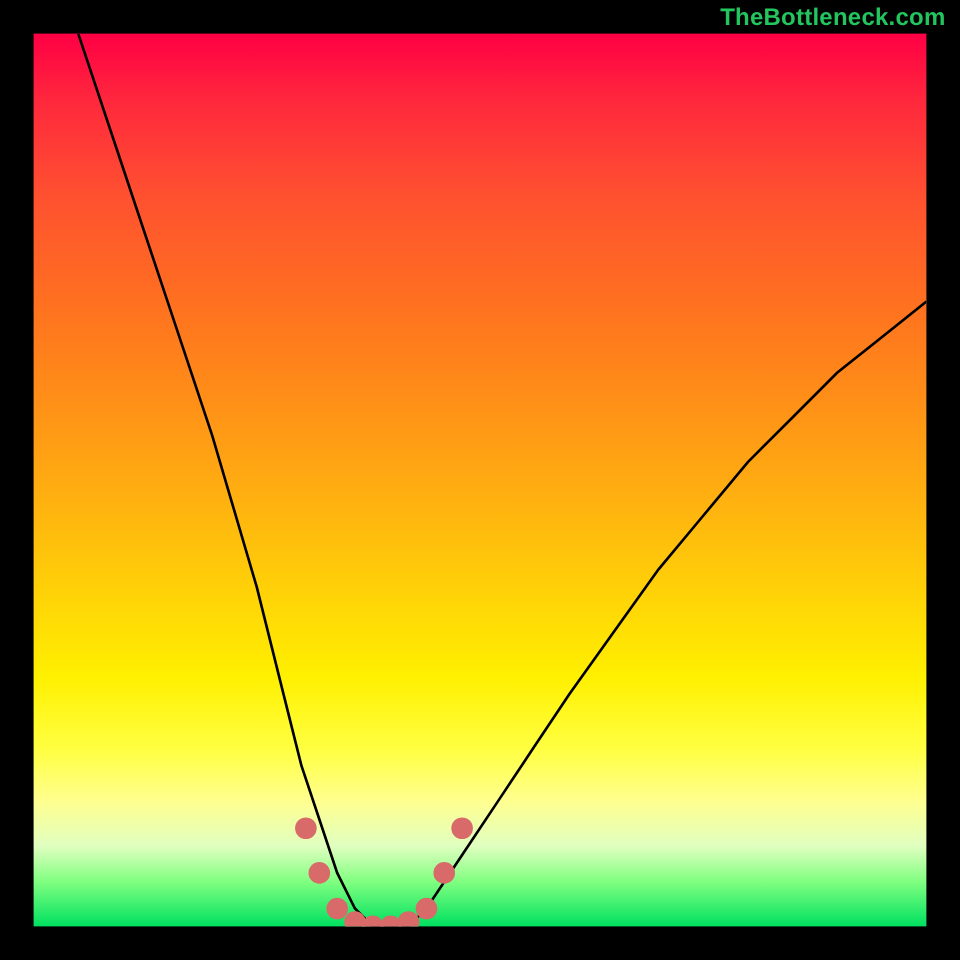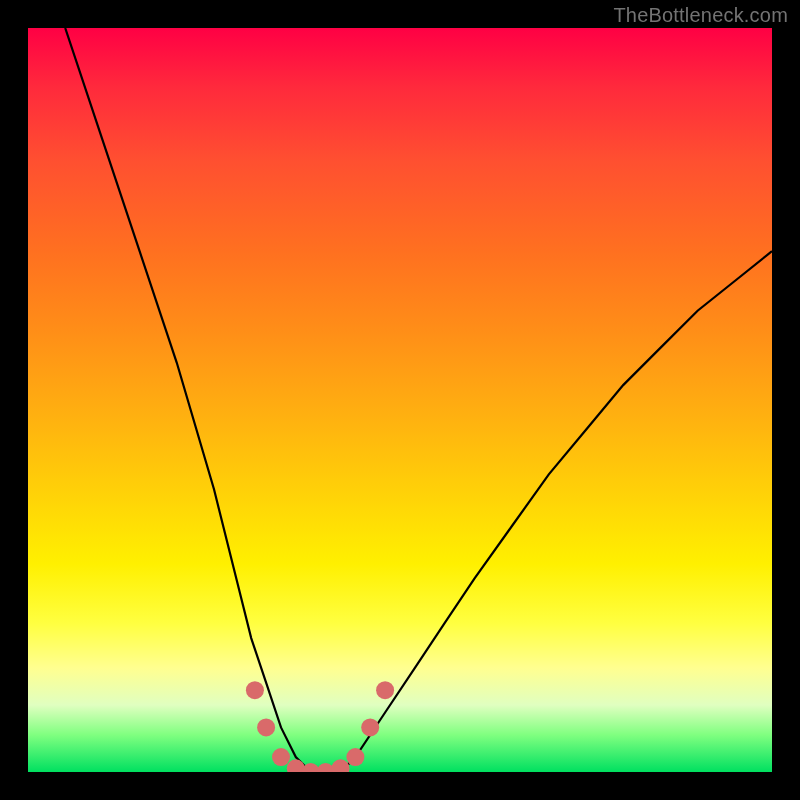--- a/index.html
+++ b/index.html
@@ -8,23 +8,23 @@
     height: 800px;
     background: #000;
     position: relative;
     font-family: Arial, sans-serif;
     overflow: hidden;
   }
   .watermark {
     position: absolute;
     top: 4px;
     right: 12px;
-    color: #737373;
+    color: #22c55e;
     font-size: 20px;
-    font-weight: 400;
+    font-weight: 700;
     z-index: 10;
     letter-spacing: 0.2px;
   }
   .chart-area {
     position: absolute;
     left: 28px;
     top: 28px;
     width: 744px;
     height: 744px;
   }

